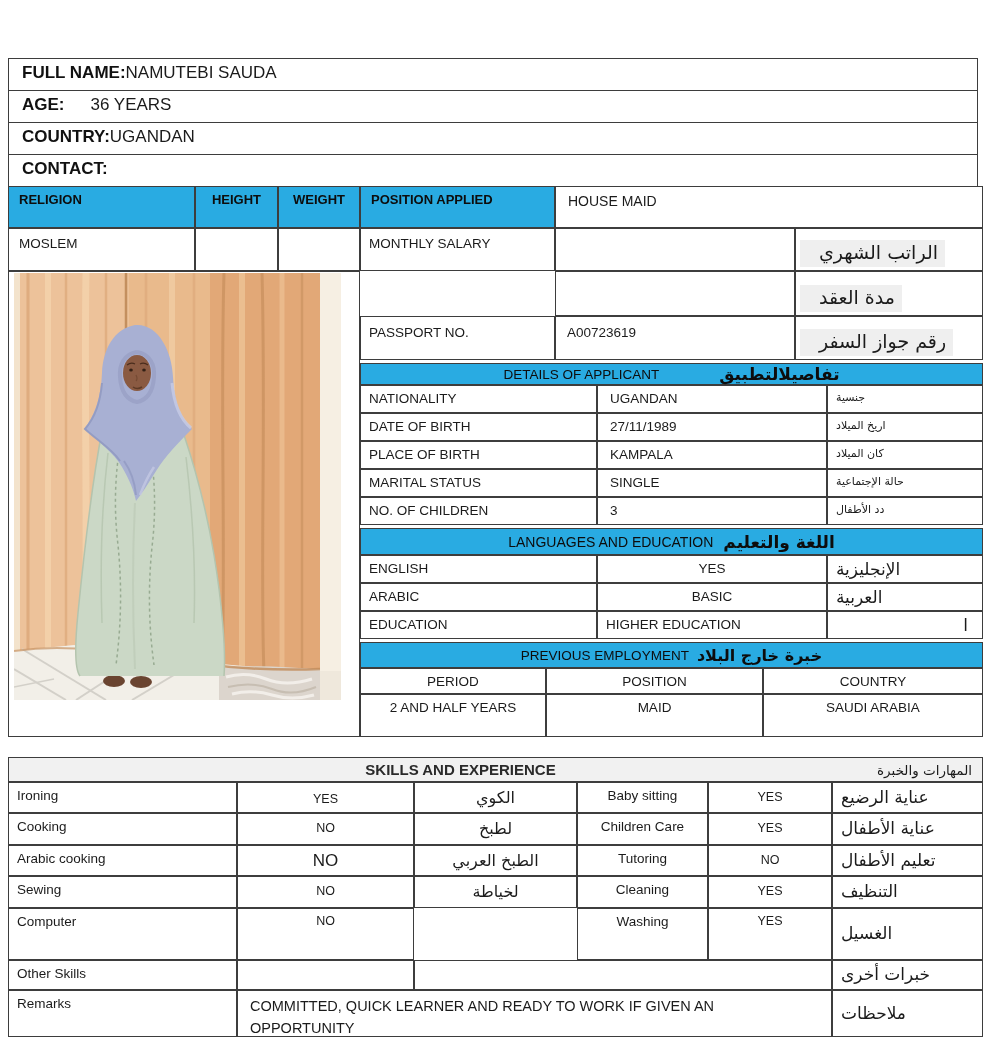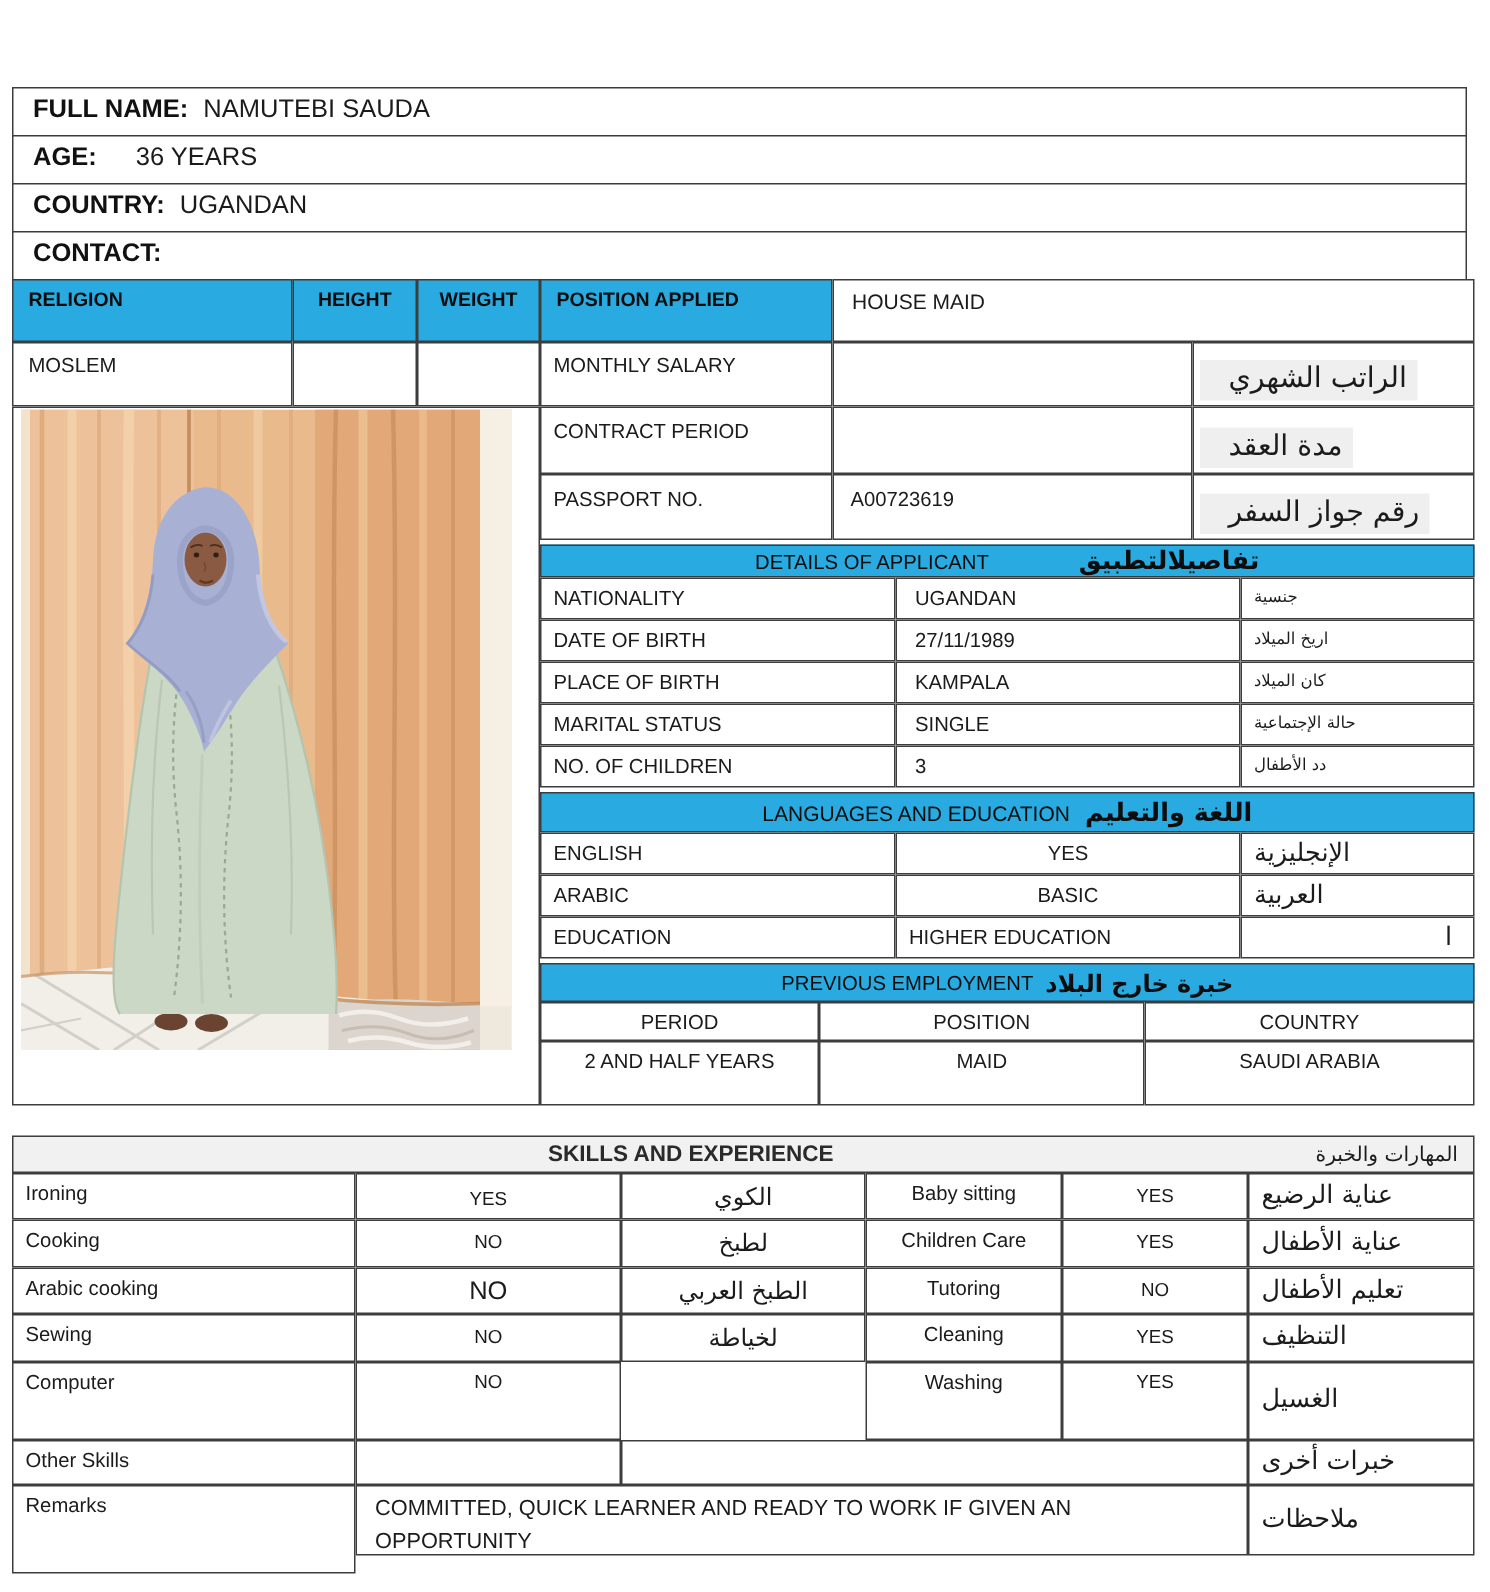--- a/index.html
+++ b/index.html
@@ -2,21 +2,21 @@
 <html><head>
 <meta charset="utf-8">
 <style>
   html,body{margin:0;padding:0;background:#fff;}
   #page{position:relative;width:993px;height:1061px;background:#fff;overflow:hidden;
         font-family:"Liberation Sans","DejaVu Sans",sans-serif;color:#1b1b1b;}
   
   .toprow{position:absolute;box-sizing:border-box;border:1.6px solid #3d3d3d;background:#fff;
           font-size:17px;padding:4px 0 0 13px;white-space:nowrap;}
   .toprow b{font-weight:bold;color:#111;}
-  .tval{margin-left:10px;}
+  .tval{}
   .tval.age{margin-left:26px;}
   
   .c{position:absolute;box-sizing:border-box;border:1px solid #3d3d3d;background:#fff;
      font-size:13.5px;padding:5px 8px;overflow:hidden;line-height:1.25;}
   .blue{background:#29abe2;font-weight:bold;font-size:13px;color:#0d0d0d;}
   .ctr{text-align:center;}
   .vflexend{display:flex;align-items:flex-end;padding:3px 4px;}
   .hl{background:#efefef;padding:1px 7px 2px 19px;}
   .ar{direction:rtl;unicode-bidi:isolate;font-family:"DejaVu Sans",sans-serif;}
   .ar19{font-size:19px;}
@@ -137,21 +137,20 @@
         <path d="M123,79 C110,81 105,92 106,104 C107,118 113,127 123,129 C133,127 139,118 140,104 C141,92 136,81 123,79" stroke="#9aa2c7" stroke-width="4" fill="none" opacity="0.9"></path>
         <ellipse cx="117" cy="97" rx="1.8" ry="1.6" fill="#332015"></ellipse>
         <ellipse cx="130" cy="97" rx="1.8" ry="1.6" fill="#332015"></ellipse>
         <path d="M113,92 q4,-3 8,-1" stroke="#4a2d1d" stroke-width="1.2" fill="none"></path>
         <path d="M126,91 q4,-2 8,1" stroke="#4a2d1d" stroke-width="1.2" fill="none"></path>
         <path d="M122,102 q2,4 0,6" stroke="#754a33" stroke-width="1.2" fill="none"></path>
         <path d="M119,114 q4,3 9,0" stroke="#5d3a26" stroke-width="1.5" fill="none"></path>
       </svg>
     </div>
 
-    <div class="c" style="left:352px;top:85px;width:195px;height:45px;padding-top:8px">CONTRACT PERIOD</div>
     <div class="c" style="left:547px;top:85px;width:240px;height:45px"></div>
     <div class="c vflexend" style="left:787px;top:85px;width:188px;height:45px">
         <span class="hl ar ar19">مدة العقد</span>
       </div>
 
     <div class="c" style="left:352px;top:130px;width:195px;height:44px;padding-top:8px">PASSPORT NO.</div>
     <div class="c" style="left:547px;top:130px;width:240px;height:44px;padding-top:8px;padding-left:11px">A00723619</div>
     <div class="c vflexend" style="left:787px;top:130px;width:188px;height:44px">
         <span class="hl ar ar19">رقم جواز السفر</span>
       </div>
@@ -240,18 +239,18 @@
     <div class="c yn vt" style="left:229px;top:151px;width:177px;height:52px">NO</div>
     <div class="c ctr" style="left:569px;top:151px;width:131px;height:52px">Washing</div>
     <div class="c yn vt" style="left:700px;top:151px;width:124px;height:52px">YES</div>
     <div class="c arright ar" style="left:824px;top:151px;width:151px;height:52px">الغسيل</div>
 
     <div class="c skl" style="left:0;top:203px;width:229px;height:30px">Other Skills</div>
     <div class="c" style="left:229px;top:203px;width:177px;height:30px"></div>
     <div class="c" style="left:406px;top:203px;width:418px;height:30px"></div>
     <div class="c arright ar" style="left:824px;top:203px;width:151px;height:30px">خبرات أخرى</div>
 
-    <div class="c skl" style="left:0;top:233px;width:229px;height:59px">Remarks</div>
+    <div class="c skl" style="left:0;top:233px;width:229px;height:47px">Remarks</div>
     <div class="c remarks" style="left:229px;top:233px;width:595px;height:47px"><span>COMMITTED, QUICK LEARNER AND READY TO WORK IF GIVEN AN OPPORTUNITY</span></div>
     <div class="c arright ar" style="left:824px;top:233px;width:151px;height:47px">ملاحظات</div>
   </div>
 
 </div>
 
 </body></html>

